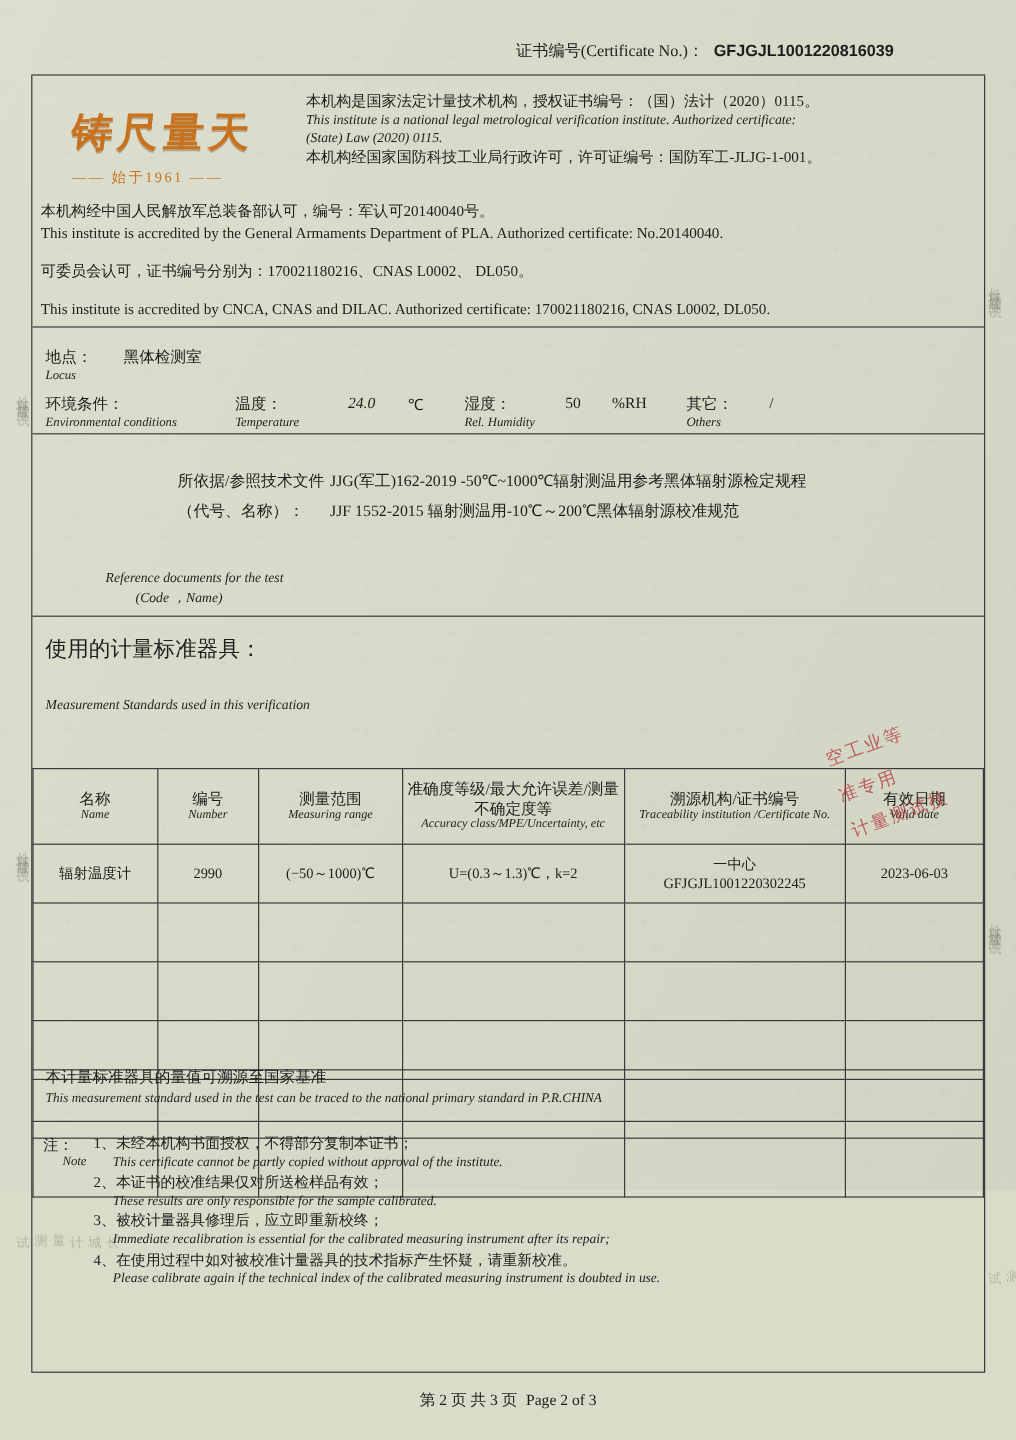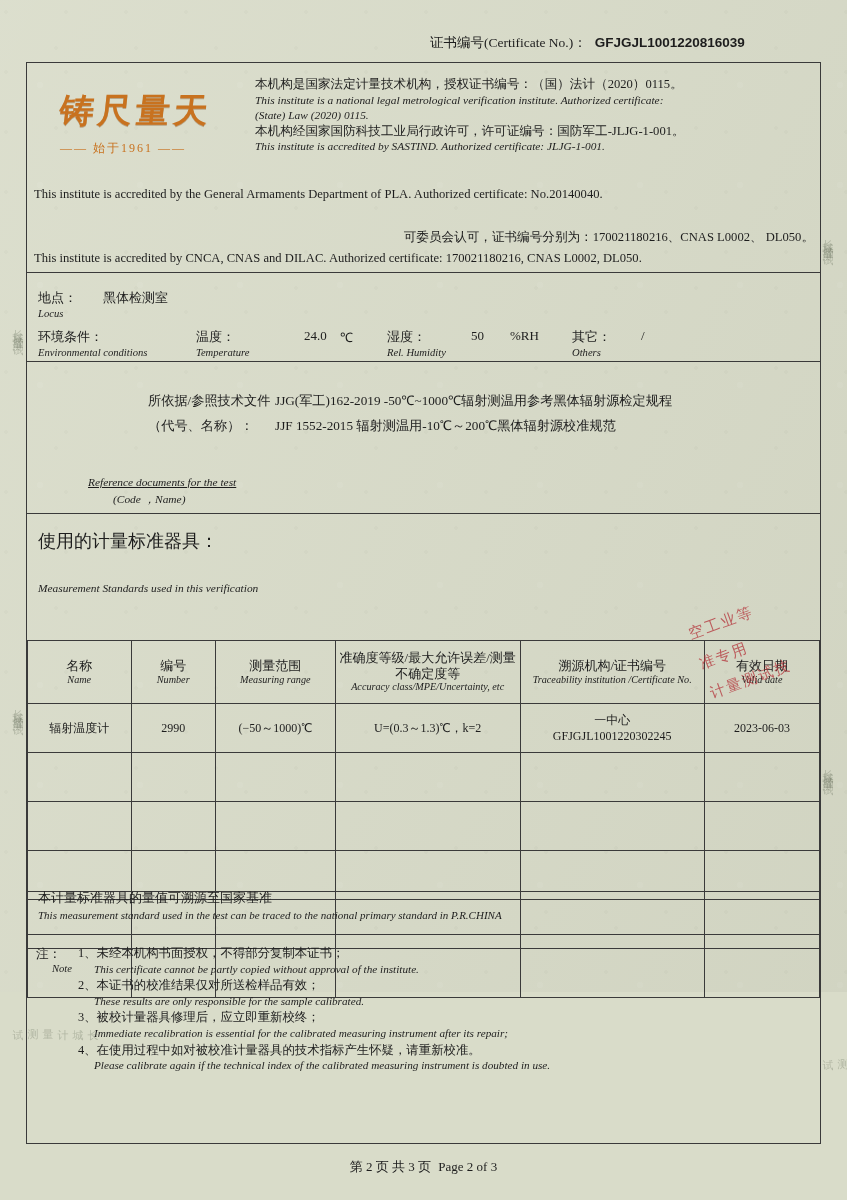--- a/index.html
+++ b/index.html
@@ -157,62 +157,62 @@
   <div class="logo">
     <div class="cn">铸尺量天</div>
     <div class="sub">—— 始于1961 ——</div>
   </div>
 
   <div class="hdr">
     <div>本机构是国家法定计量技术机构，授权证书编号：（国）法计（2020）0115。</div>
     <div class="en">This institute is a national legal metrological verification institute.  Authorized certificate:</div>
     <div class="en">(State) Law (2020) 0115.</div>
     <div>本机构经国家国防科技工业局行政许可，许可证编号：国防军工-JLJG-1-001。</div>
-    <div class="en">This institute is accredited by SASTIND. Authorized certificate: JLJG-1-001.</div>
-  </div>
-
+  </div>
+
+  <div class="blk" style="top:168px;">本机构经中国人民解放军总装备部认可，编号：军认可20140040号。</div>
   <div class="blk en" style="top:186px;">This institute is accredited by the General Armaments Department of PLA. Authorized certificate: No.20140040.</div>
-  <div class="blk" style="top:229px;text-align:right;">可委员会认可，证书编号分别为：170021180216、CNAS L0002、 DL050。</div>
+  <div class="blk" style="top:218px;">可委员会认可，证书编号分别为：170021180216、CNAS L0002、 DL050。</div>
   <div class="blk en" style="top:250px;">This institute is accredited by CNCA, CNAS and DILAC. Authorized certificate: 170021180216, CNAS L0002, DL050.</div>
 
   <div class="fld" style="left:38px;top:289px;">
     <span>地点：</span>
     <span class="en">Locus</span>
   </div>
   <div class="fld val" style="left:103px;top:289px;">黑体检测室</div>
 
   <div class="fld" style="left:38px;top:328px;">
     <span>环境条件：</span>
     <span class="en">Environmental conditions</span>
   </div>
   <div class="fld" style="left:196px;top:328px;">
     <span>温度：</span>
     <span class="en">Temperature</span>
   </div>
-  <div class="fld val" style="left:304px;top:328px;">24.0</div>
+  <div class="fld val" style="left:290px;top:328px;font-style:italic;">24.0</div>
   <div class="fld val" style="left:340px;top:328px;">℃</div>
 
   <div class="fld" style="left:387px;top:328px;">
     <span>湿度：</span>
     <span class="en">Rel. Humidity</span>
   </div>
   <div class="fld val" style="left:471px;top:328px;">50</div>
   <div class="fld val" style="left:510px;top:328px;">%RH</div>
 
   <div class="fld" style="left:572px;top:328px;">
     <span>其它：</span>
     <span class="en">Others</span>
   </div>
   <div class="fld val" style="left:641px;top:328px;">/</div>
 
   <div class="refcn" style="left:148px;top:391px;">所依据/参照技术文件</div>
   <div class="refcn" style="left:148px;top:416px;">（代号、名称）：</div>
   <div class="refcn" style="left:275px;top:391px;">JJG(军工)162-2019 -50℃~1000℃辐射测温用参考黑体辐射源检定规程</div>
   <div class="refcn" style="left:275px;top:416px;">JJF 1552-2015 辐射测温用-10℃～200℃黑体辐射源校准规范</div>
-  <div class="refen" style="left:88px;top:474px;text-decoration:underline;">Reference documents for the test</div>
+  <div class="refen" style="left:88px;top:474px;">Reference documents for the test</div>
   <div class="refen" style="left:113px;top:491px;">(Code ，Name)</div>
 
   <div class="refcn" style="left:38px;top:528px;font-size:18px;">使用的计量标准器具：</div>
   <div class="refen" style="left:38px;top:548px;margin-top:32px;">Measurement Standards used in this verification</div>
 
   <table class="std">
     <thead>
       <tr>
         <td style="width:104px;">
           <span class="th-cn">名称</span>

